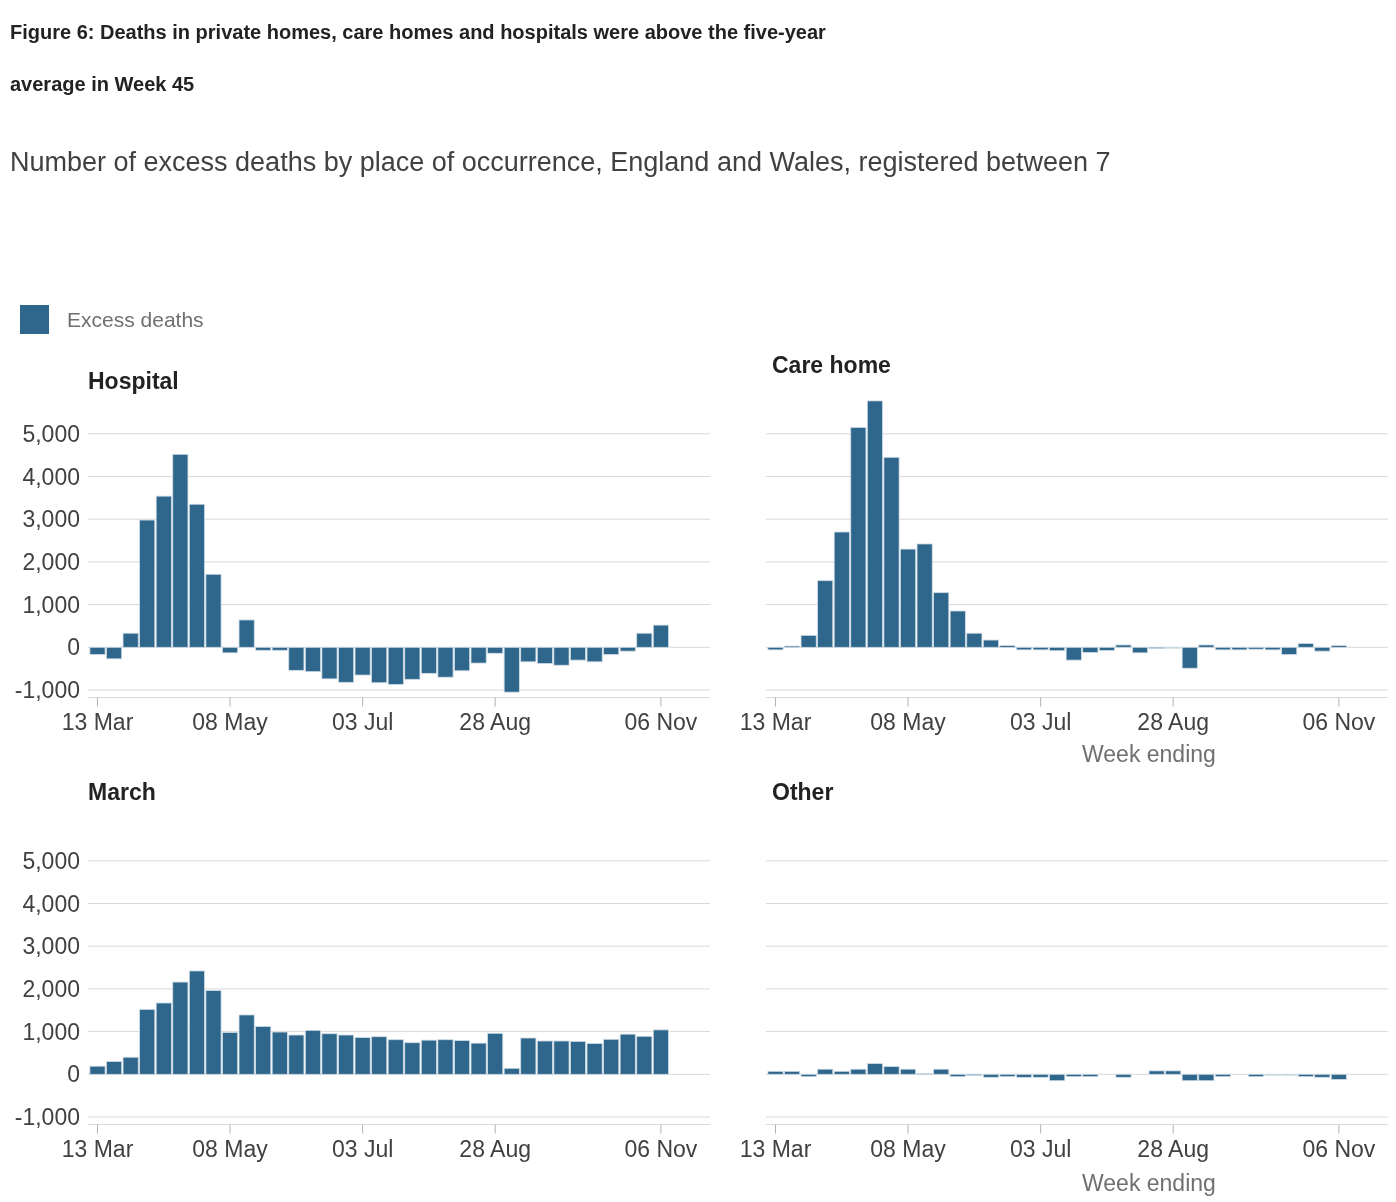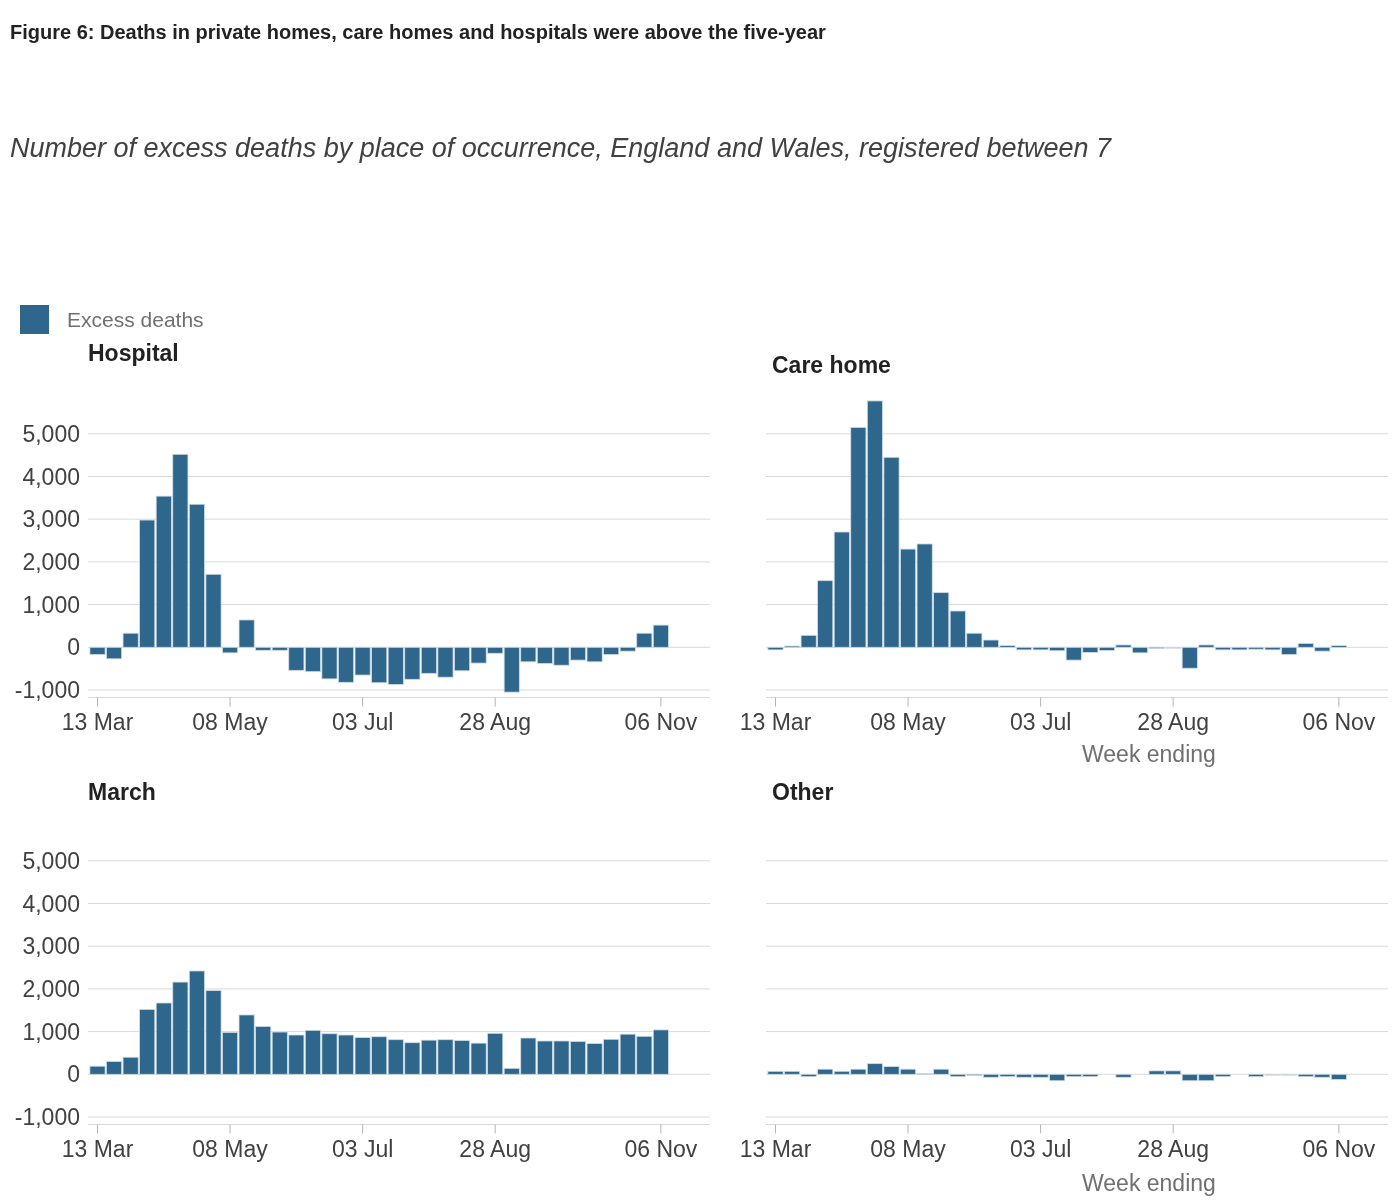--- a/index.html
+++ b/index.html
@@ -1,46 +1,47 @@
 <!DOCTYPE html>
 <html style="--title-text: #222222; --subtitle-text: #414042; --axis-text: #414042; --muted-text: #707071;"><head>
 <meta charset="utf-8">
 <style>
   :root{
     --title-text:#222222; --subtitle-text:#414042; --axis-text:#414042; --muted-text:#707071;
   }
   html,body{margin:0;padding:0;background:#ffffff;}
   body{width:1396px;height:1202px;position:relative;font-family:"Liberation Sans",sans-serif;overflow:hidden;}
   .fig-title{position:absolute;left:10px;top:6px;width:1380px;font-size:20px;font-weight:bold;color:var(--title-text);line-height:52px;}
-  .fig-subtitle{position:absolute;left:10px;top:120px;width:1380px;font-size:27px;font-weight:400;color:var(--subtitle-text);line-height:57px;font-style:italic;}
+  .fig-subtitle{position:absolute;left:10px;top:134px;width:1380px;font-size:27px;font-weight:400;color:var(--subtitle-text);line-height:57px;}
   .legend{position:absolute;left:20px;top:305px;display:flex;align-items:center;text-align:center;}
   .legend .swatch{width:29px;height:29px;display:inline-block;margin-right:18px;}
   .legend .lab{font-size:21px;color:var(--muted-text);}
   .panel-title{position:absolute;font-size:23px;font-weight:bold;color:var(--title-text);}
   .panel-svg{position:absolute;width:718px;height:380px;}
   .axlabel{font-size:23px;fill:var(--axis-text);}
   .week-ending{position:absolute;width:300px;text-align:left;font-size:23px;color:var(--muted-text);}
 </style>
 </head>
 <body>
 
 <div class="fig-title">
   <div>Figure 6: Deaths in private homes, care homes and hospitals were above the five-year</div>
+  <div>average in Week 45</div>
 </div>
 
 <div class="fig-subtitle">
   <div>Number of excess deaths by place of occurrence, England and Wales, registered between 7</div>
 </div>
 
 <div class="legend">
   <span class="swatch" id="legend-swatch" style="background: rgb(47, 102, 140);"></span>
   <span class="lab">Excess deaths</span>
 </div>
 
-<div class="panel-title" style="left:88px;top:340px;text-align:center;">Hospital</div>
+<div class="panel-title" style="left:88px;top:368px;text-align:center;">Hospital</div>
 <div class="panel-title" style="left:772px;top:352px;text-align:center;">Care home</div>
 <div class="panel-title" style="left:88px;top:779px;">March</div>
 <div class="panel-title" style="left:772px;top:779px;">Other</div>
 
 <svg class="panel-svg" id="svg-hospital" style="left:0px;top:390px;" viewBox="0 0 718 380">
     <line x1="88" y1="43.80000000000001" x2="710" y2="43.80000000000001" stroke="#d9d9d9" stroke-width="1"></line>
     <text x="80" y="51.80000000000001" text-anchor="end" class="axlabel">5,000</text>
     <line x1="88" y1="86.5" x2="710" y2="86.5" stroke="#d9d9d9" stroke-width="1"></line>
     <text x="80" y="94.5" text-anchor="end" class="axlabel">4,000</text>
     <line x1="88" y1="129.20000000000002" x2="710" y2="129.20000000000002" stroke="#d9d9d9" stroke-width="1"></line>

